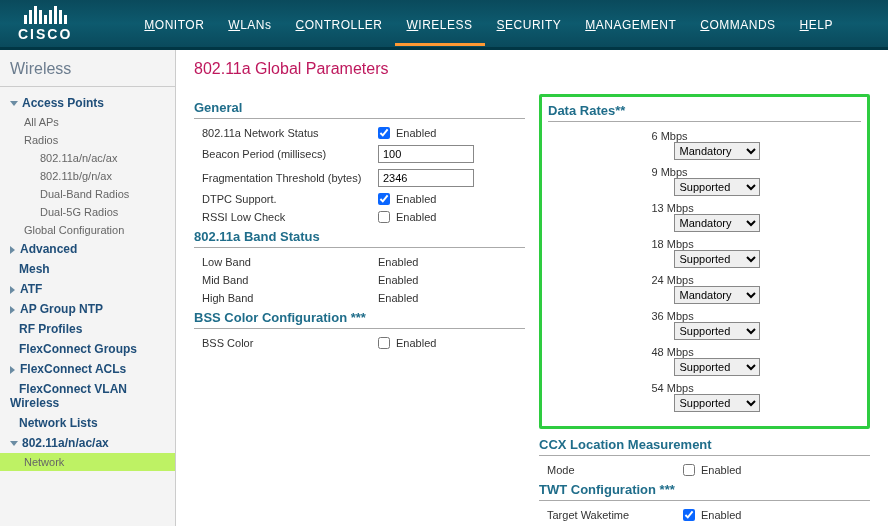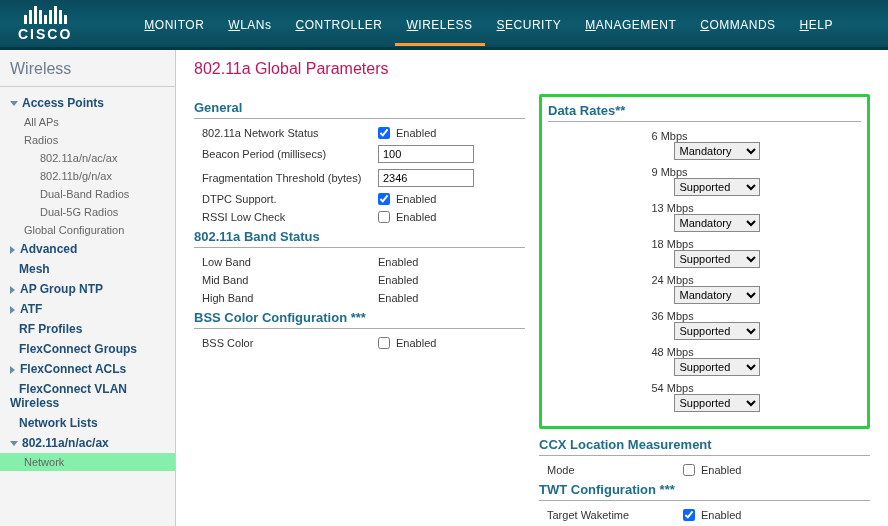--- a/index.html
+++ b/index.html
@@ -17,21 +17,21 @@
 .layout { display:flex; }
 .sidebar { width:176px; background:#f4f4f4; border-right:1px solid #ccc; padding:10px 0 20px; min-height:476px; }
 .sidebar-title { color:#6b7c8e; font-size:16px; padding:0 10px 8px; border-bottom:1px solid #ccc; margin-bottom:6px; }
 .side ul { list-style:none; }
 .side li { padding:3px 0 3px 10px; }
 .side .lvl1 { color:#1f4e79; font-weight:bold; font-size:12px; cursor:pointer; }
 .side .lvl1 .tri { display:inline-block; width:0;height:0;border-left:4px solid transparent;border-right:4px solid transparent;border-top:5px solid #6b8ca3; margin-right:4px; vertical-align:middle;}
 .side .lvl1 .tri-r { display:inline-block; width:0;height:0;border-top:4px solid transparent;border-bottom:4px solid transparent;border-left:5px solid #6b8ca3; margin-right:5px; vertical-align:middle;}
 .side .lvl2 { color:#666; font-size:11px; padding-left:24px; cursor:pointer;}
 .side .lvl3 { color:#666; font-size:11px; padding-left:40px; cursor:pointer;}
-.side .lvl3.active { background:#86efac; }
+.side .lvl3.active { background:#bef264; }
 .content { flex:1; padding:10px 18px; }
 .content h1 { color:#be185d; font-size:16px; font-weight:normal; margin-bottom:16px; }
 .cols { display:flex; gap:14px; }
 .col { flex:1; }
 .section-title { color:#1f6d8a; font-size:13px; font-weight:bold; border-bottom:1px solid #aaa; padding-bottom:3px; margin-bottom:8px; margin-top:6px; }
 .form-row { display:flex; align-items:center; margin:6px 0 6px 8px; gap:6px; }
 .form-row .lbl { width:170px; font-size:11px; color:#333; }
 .form-row .val { font-size:11px; color:#333; }
 .form-row input[type=text] { width:96px; border:1px solid #888; padding:2px 4px; font-size:11px; }
 .form-row input[type=checkbox] { width:12px; height:12px; accent-color:#0a66ff; }
@@ -78,22 +78,22 @@
           <li class="lvl1"><span class="tri"></span><span>Access Points</span></li>
           <li class="lvl2">All APs</li>
           <li class="lvl2"><span class="tri" style="border-top-color: rgb(136, 136, 136);"></span><span> Radios</span></li>
           <li class="lvl3">802.11a/n/ac/ax</li>
           <li class="lvl3">802.11b/g/n/ax</li>
           <li class="lvl3">Dual-Band Radios</li>
           <li class="lvl3">Dual-5G Radios</li>
           <li class="lvl2">Global Configuration</li>
           <li class="lvl1"><span class="tri-r"></span><span>Advanced</span></li>
           <li class="lvl1"><span style="display: inline-block; width: 9px;"></span><span>Mesh</span></li>
+          <li class="lvl1"><span class="tri-r"></span><span>ATF</span></li>
           <li class="lvl1"><span class="tri-r"></span><span>AP Group NTP</span></li>
-          <li class="lvl1"><span class="tri-r"></span><span>ATF</span></li>
           <li class="lvl1"><span style="display: inline-block; width: 9px;"></span><span>RF Profiles</span></li>
           <li class="lvl1"><span style="display: inline-block; width: 9px;"></span><span>FlexConnect Groups</span></li>
           <li class="lvl1"><span class="tri-r"></span><span>FlexConnect ACLs</span></li>
           <li class="lvl1"><span style="display: inline-block; width: 9px;"></span><span>FlexConnect VLAN Wireless</span></li>
           <li class="lvl1"><span style="display: inline-block; width: 9px;"></span><span>Network Lists</span></li>
           <li class="lvl1"><span class="tri"></span><span>802.11a/n/ac/ax</span></li>
           <li class="lvl3 active" style="padding-left: 24px;">Network</li>
         </ul>
       </div>
   </div>

